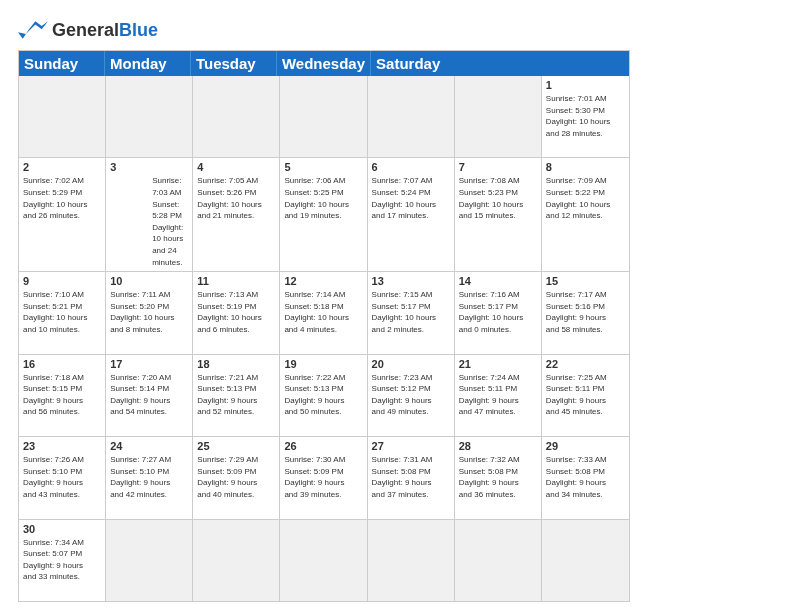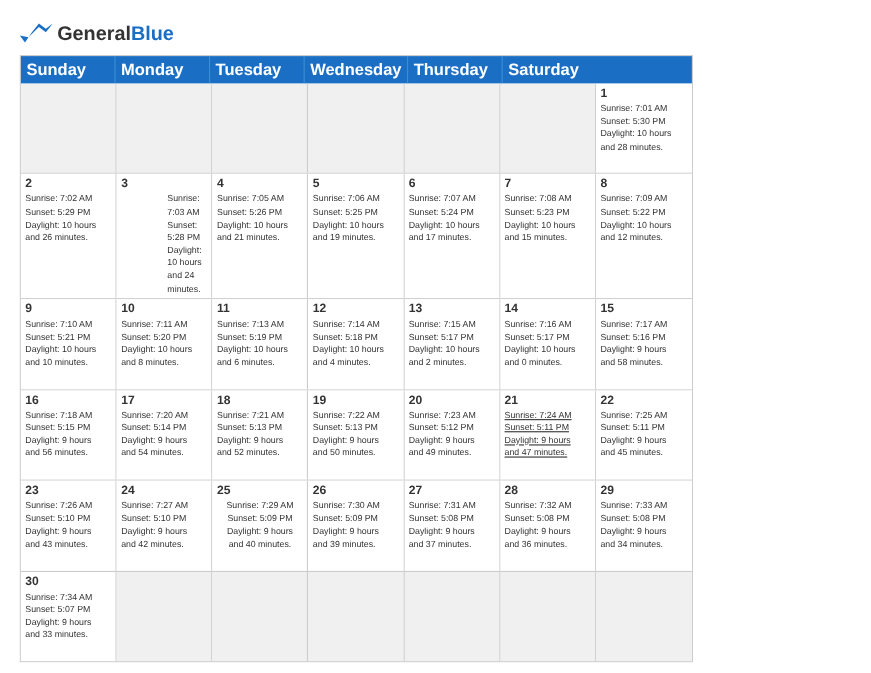--- a/index.html
+++ b/index.html
@@ -119,21 +119,20 @@
       <div class="location"></div>
     </div>
   </div>
 
   <div class="calendar">
     <div class="cal-header">
     <div class="cal-header-cell">Sunday</div>
         <div class="cal-header-cell">Monday</div>
         <div class="cal-header-cell">Tuesday</div>
         <div class="cal-header-cell">Wednesday</div>
-        <div class="cal-header-cell">Thursday</div>
         <div class="cal-header-cell">Saturday</div>
       </div>
     <div class="cal-body">
     <div class="cal-row">
           <div class="cal-cell empty"></div>
           <div class="cal-cell empty"></div>
           <div class="cal-cell empty"></div>
           <div class="cal-cell empty"></div>
           <div class="cal-cell empty"></div>
           <div class="cal-cell empty"></div>
@@ -278,21 +277,21 @@
           </div>
           <div class="cal-cell">
             <span class="day-num">20</span>
             <div class="sun-info" style="white-space: pre-line;">Sunrise: 7:23 AM
 Sunset: 5:12 PM
 Daylight: 9 hours
 and 49 minutes.</div>
           </div>
           <div class="cal-cell">
             <span class="day-num">21</span>
-            <div class="sun-info" style="white-space: pre-line; text-decoration: underline;">Sunrise: 7:24 AM
+            <div class="sun-info" style="white-space: pre-line;">Sunrise: 7:24 AM
 Sunset: 5:11 PM
 Daylight: 9 hours
 and 47 minutes.</div>
           </div>
           <div class="cal-cell">
             <span class="day-num">22</span>
             <div class="sun-info" style="white-space: pre-line;">Sunrise: 7:25 AM
 Sunset: 5:11 PM
 Daylight: 9 hours
 and 45 minutes.</div>
@@ -308,21 +307,21 @@
           </div>
           <div class="cal-cell">
             <span class="day-num">24</span>
             <div class="sun-info" style="white-space: pre-line;">Sunrise: 7:27 AM
 Sunset: 5:10 PM
 Daylight: 9 hours
 and 42 minutes.</div>
           </div>
           <div class="cal-cell">
             <span class="day-num">25</span>
-            <div class="sun-info" style="white-space: pre-line; text-align: center;">Sunrise: 7:29 AM
+            <div class="sun-info" style="white-space: pre-line;">Sunrise: 7:29 AM
 Sunset: 5:09 PM
 Daylight: 9 hours
 and 40 minutes.</div>
           </div>
           <div class="cal-cell">
             <span class="day-num">26</span>
             <div class="sun-info" style="white-space: pre-line;">Sunrise: 7:30 AM
 Sunset: 5:09 PM
 Daylight: 9 hours
 and 39 minutes.</div>

